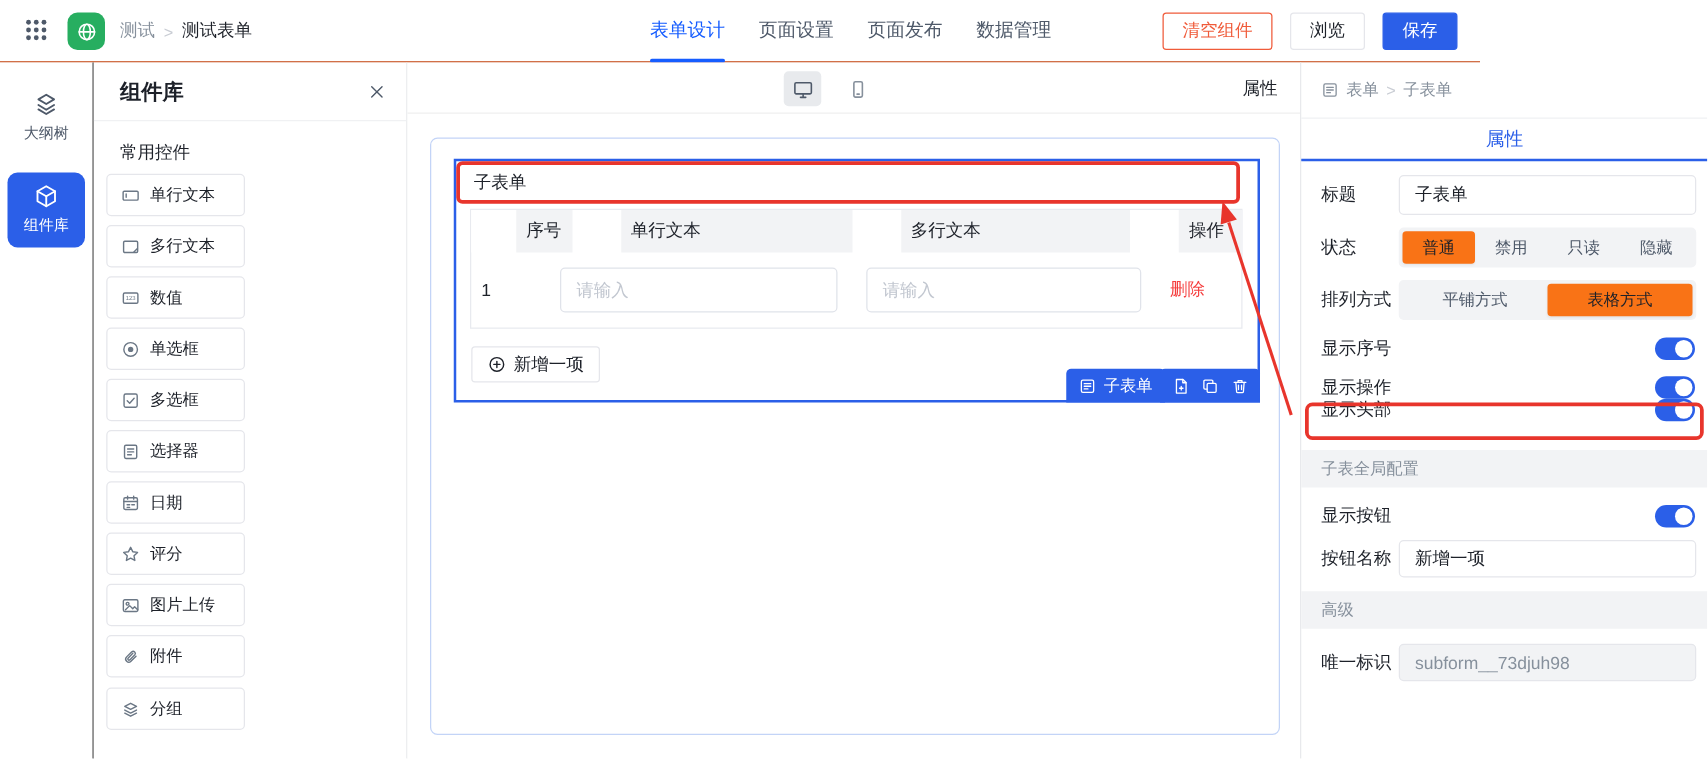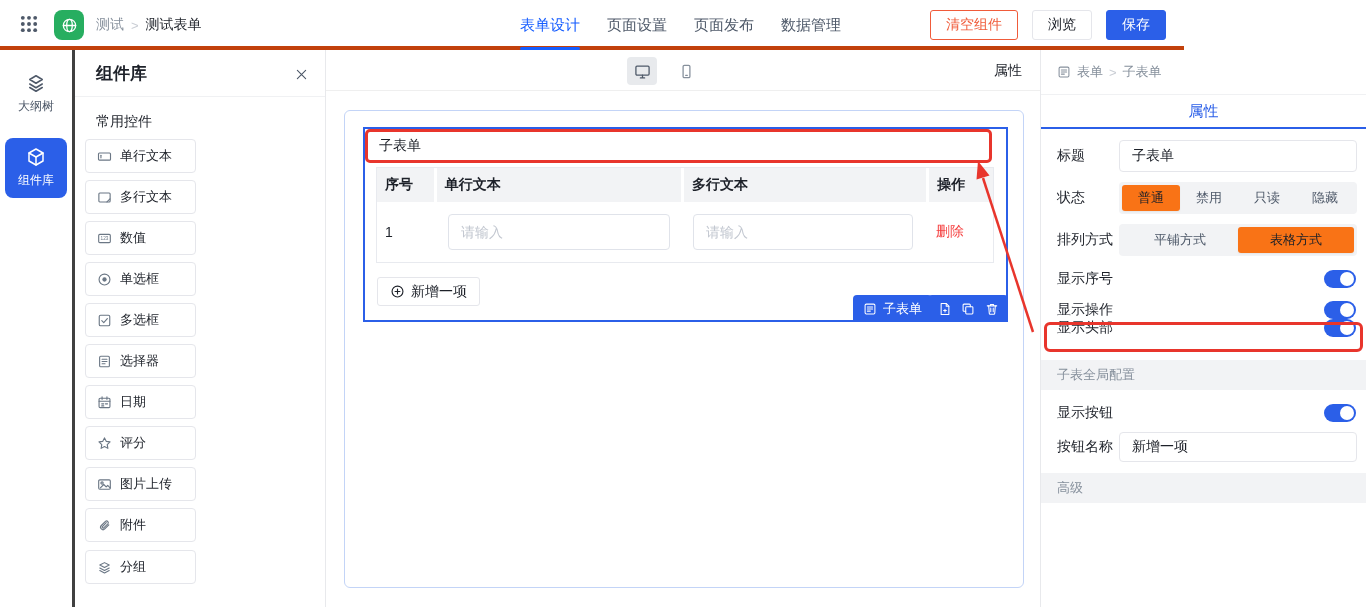--- a/index.html
+++ b/index.html
@@ -3,41 +3,41 @@
 <meta charset="utf-8">
 <style>
   * { box-sizing: border-box; margin: 0; padding: 0; }
   html,body { background:#fff; }
   body { font-family: "Liberation Sans","DejaVu Sans",sans-serif; color:#1d2129; }
   .page { position:relative; width:1366px; height:607px; background:#fff; overflow:hidden; }
   .icon { display:inline-block; vertical-align:middle; }
 
   
   .topbar { position:absolute; left:0; top:0; width:1184px; height:50px; background:#fff;
-            border-bottom:4px solid #c2410c; }
+            border-bottom:1px solid #c2410c; }
   .tb-left { position:absolute; left:0; top:0; height:50px; display:flex; align-items:center; }
   .apps-grid { width:24px; height:24px; margin-left:18px; color:#4e5969; cursor:pointer; }
   .app-logo { width:30px; height:30px; margin-left:12px; border-radius:8px; background:var(--green,#27ae60);
               display:flex; align-items:center; justify-content:center; color:#fff; }
   .crumb { display:flex; align-items:center; margin-left:12px; font-size:14px; gap:7px; }
   .crumb .ws { color:#86909c; }
   .crumb .sep { color:#c9cdd4; font-size:13px; }
   .crumb .pg { color:#1d2129; }
   .top-tabs { position:absolute; left:520px; top:0; height:50px; display:flex; gap:27px; }
   .top-tab { position:relative; height:50px; line-height:50px; font-size:15px; color:#4e5969; cursor:pointer; white-space:nowrap; }
   .top-tab.active { color:#165dff; font-weight:500; }
   .tab-underline { position:absolute; left:0; right:0; bottom:0; height:3px; background:#165dff; border-radius:2px; }
   .tb-actions { position:absolute; right:18px; top:10px; display:flex; gap:14px; }
   .tb-btn { height:30px; padding:0 15px; font-size:14px; border-radius:3px; border:1px solid #e5e6eb;
             background:#fff; color:#1d2129; cursor:pointer; font-family:inherit; }
   .tb-btn.danger-outline { color:#f05b3a; border-color:#f05b3a; }
   .tb-btn.primary { background:#2b5fe8; border-color:#2b5fe8; color:#fff;text-align:center; }
 
   
-  .rail { position:absolute; left:0; top:50px; width:75px; height:557px; background:#fff; border-right:3px solid #404040; }
+  .rail { position:absolute; left:0; top:50px; width:75px; height:557px; background:#fff; border-right:1px solid #404040; }
   .rail-item { width:62px; margin:14px auto 0; padding:9px 0; text-align:center; border-radius:8px;
                color:#4e5969; cursor:pointer; }
   .rail-item .icon { width:20px; height:20px; }
   .rail-item .lbl { display:block; font-size:12px; margin-top:5px; }
   .rail-item.active { background:#2b5fe8; color:#fff; }
 
   
   .library { position:absolute; left:75px; top:50px; width:251px; height:557px; background:#fff;
              border-right:1px solid #e8e9ec; overflow:hidden; }
   .lib-head { height:47px; border-bottom:1px solid #f0f1f3; display:flex; align-items:center; }
@@ -60,21 +60,21 @@
   .page-frame { position:absolute; left:18px; top:60px; width:680px; height:478px; background:#fff;
                 border:1px solid #c3d4f7; border-radius:6px; }
   .subform { position:absolute; left:37px; top:77px; width:645px; height:195px; background:#fff;
              border:2px solid #2b5fe8; cursor:move; }
   .sf-header-box { position:absolute; left:0; top:0; width:627px; height:34px; border:3px solid #e8352c;
                    border-radius:5px; display:flex; align-items:center; pointer-events:none; }
   .sf-header-title { margin-left:11px; font-size:14px; color:#1d2129; }
   .sf-table { position:absolute; left:11px; top:38px; width:618px; height:96px; border:1px solid #e8eaef; }
   .sf-thead { display:flex; gap:3px; height:34px; background:#fff; }
   .sf-th { background:#f2f3f5; display:flex; align-items:center; padding-left:8px; font-size:14px;
-           font-weight:700; color:#1d2129; }
+           font-weight:400; color:#1d2129;margin-left:36px; }
   .sf-trow { display:flex; height:60px; align-items:center; }
   .sf-td-index { padding-left:8px; font-size:14px; color:#1d2129; }
   .sf-td-input { padding:0 9px 0 14px; }
   .sf-input { width:100%; height:36px; border:1px solid #e0e3ea; border-radius:4px; padding:0 12px;
               font-size:14px; font-family:inherit; color:#1d2129; background:#fff; }
   .sf-input::placeholder { color:#c2c7d0; }
   .sf-td-action { padding-left:14px; font-size:14px; color:#f53f3f; cursor:pointer; }
   .sf-add-btn { position:absolute; left:12px; top:148px; height:29px; padding:0 12px; background:#fff;
                 border:1px solid #e5e6eb; border-radius:3px; font-size:14px; color:#1d2129; font-family:inherit;
                 display:flex; align-items:center; gap:6px; cursor:pointer; }
@@ -422,20 +422,26 @@
 
     <div class="insp-row" style="top:382px;height:30px">
       <span class="insp-label">按钮名称</span>
       <div class="insp-control">
         <input class="insp-input" style="height: 30px;" value="新增一项">
       </div>
     </div>
 
     <div class="insp-band" style="top:423px">高级</div>
 
+    <div class="insp-row" style="top:465px;height:30px">
+      <span class="insp-label">唯一标识</span>
+      <div class="insp-control">
+        <input class="insp-input readonly" style="height: 30px;" readonly="" value="subform__73djuh98">
+      </div>
+    </div>
 
     <div class="insp-red-box"></div>
   </aside>
 
   <svg class="anno-arrow" viewBox="0 0 1366 607">
     <line x1="1033" y1="332" x2="983" y2="178" stroke="#e8352c" stroke-width="2.5"></line>
     <polygon points="978,161 989.5,175.5 976.5,179.5" fill="#e8352c"></polygon>
   </svg>
 
 </div>

